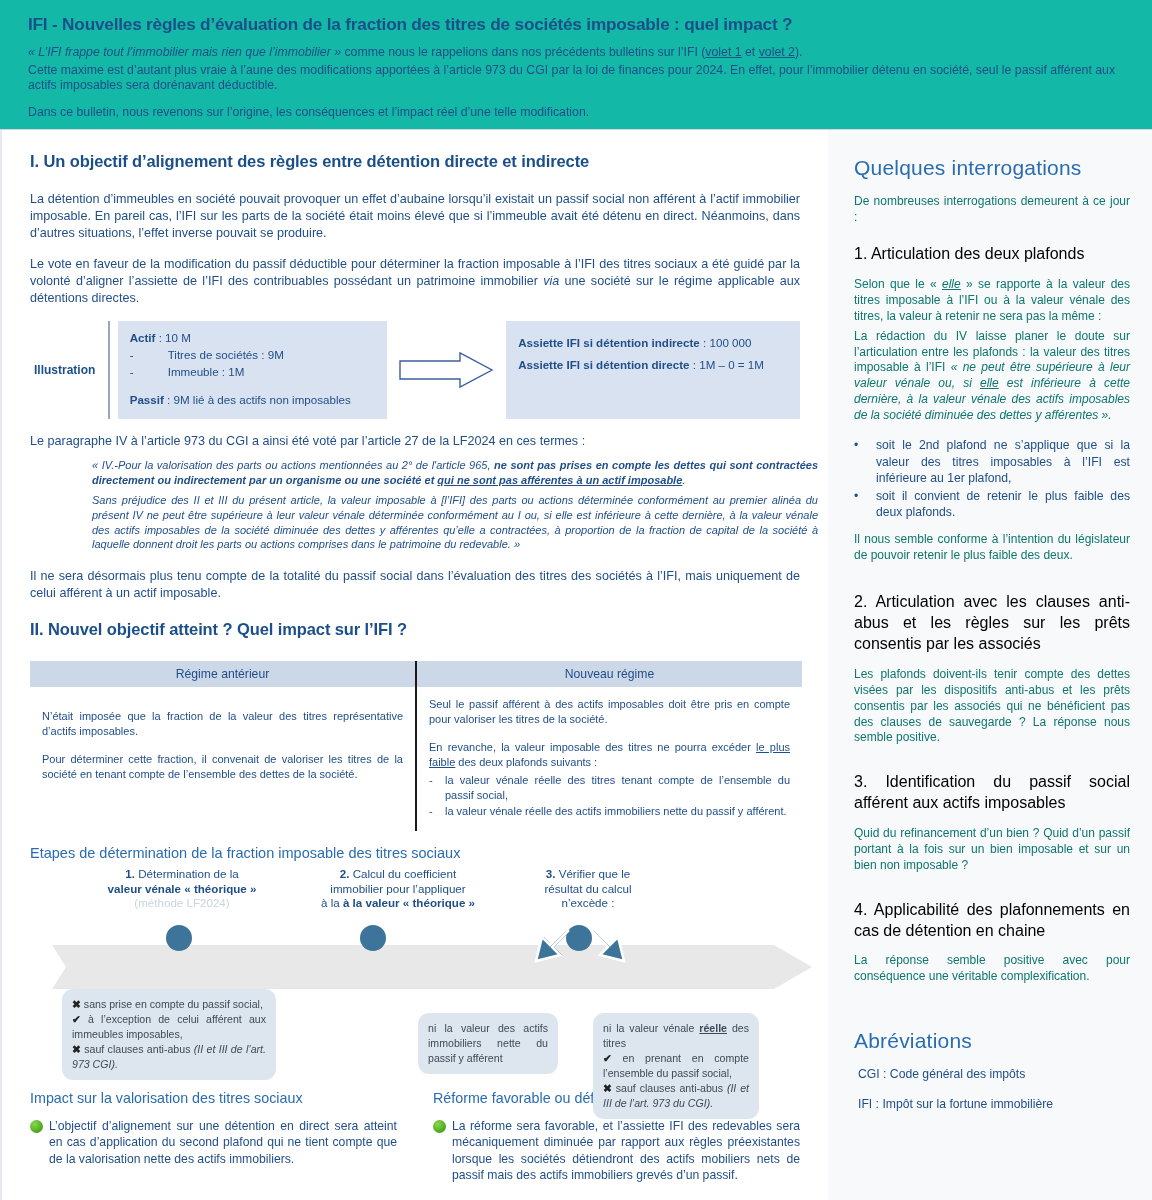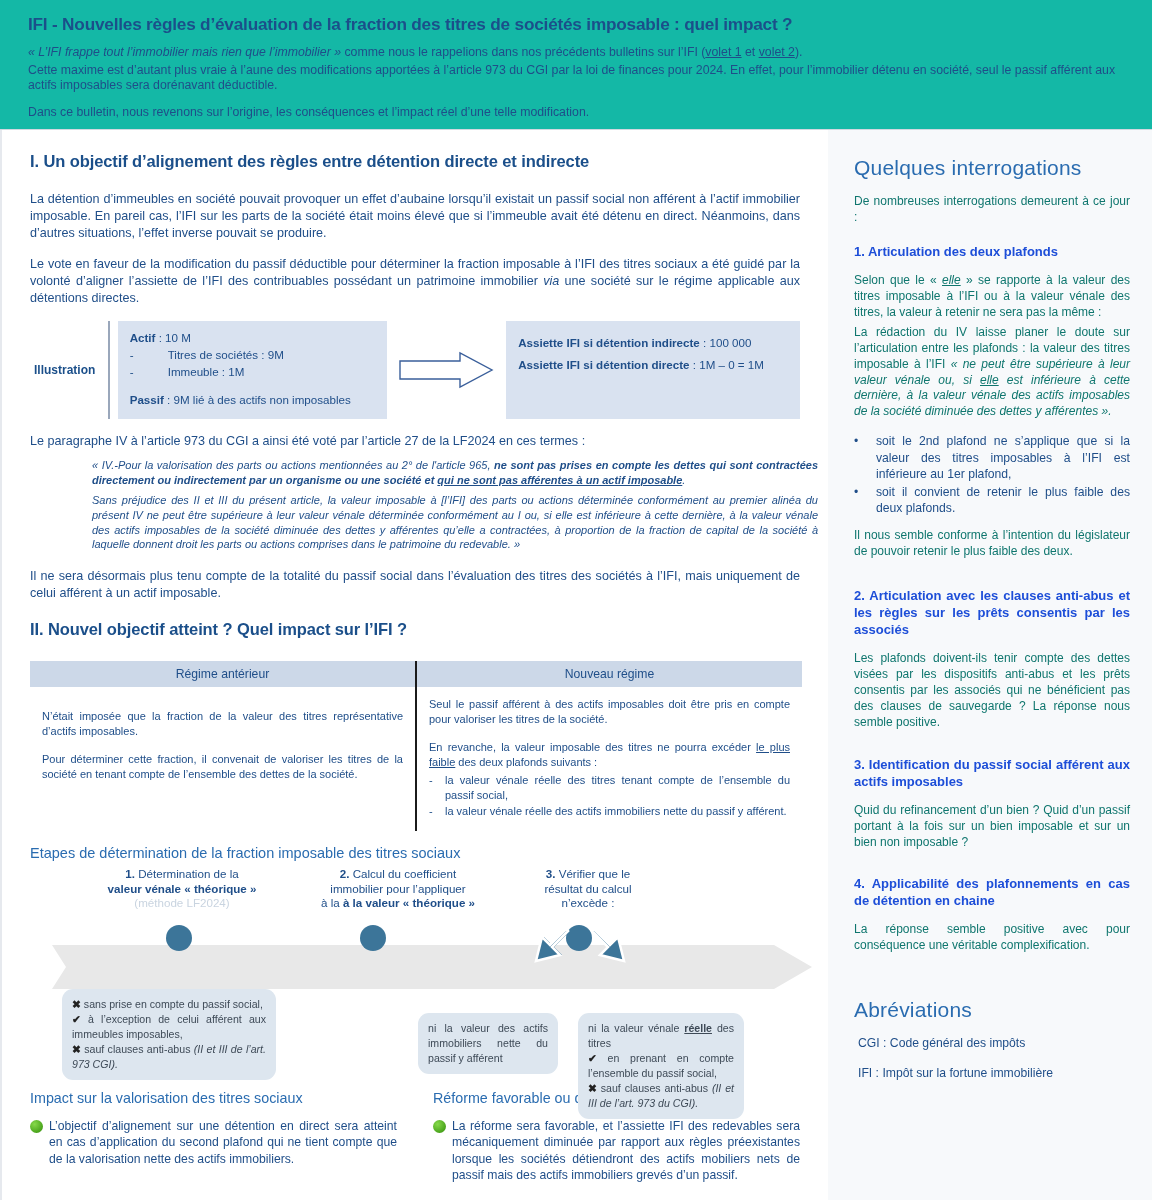--- a/index.html
+++ b/index.html
@@ -151,22 +151,22 @@
   .side-col h2 {
     margin: 8px 0 14px 4px; font-size: 21px; font-weight: normal;
     color: #2a6cb0; letter-spacing: 0.2px;
   }
   .side-col h2.abrv { margin-top: 44px; }
   .side-col p {
     margin: 0 0 13px 4px; font-size: 12px; line-height: 1.33;
     text-align: justify; color: #0f766e;
   }
   .side-col h3 {
-    margin: 18px 0 12px 4px; font-size: 13px; font-weight: bold;
-    line-height: 1.3; text-align: justify; color: #1d4ed8;
+    margin: 18px 0 12px 4px; font-size: 16px; font-weight: normal;
+    line-height: 1.3; text-align: justify; color: #000000;
   }
   .side-ul { margin: 0 0 12px 4px; padding: 0; list-style: none; }
   .side-ul li { display: flex; font-size: 12.2px; line-height: 1.33; text-align: justify; margin-bottom: 2px; }
   .side-ul li .bu { width: 22px; flex: none; }
   .abbr-item { margin: 0 0 16px 8px; font-size: 12.2px; color: #1f4e89; }
 </style>
 </head>
 <body>
 
 <div class="page">
@@ -327,21 +327,21 @@
           </div>
           <div>
             <span class="mk">✖</span><span> sauf clauses anti-abus </span><span class="it">(II et III de l’art. 973 CGI).</span>
           </div>
         </div>
 
         <div class="bubble" style="left:388px; top:146px; width:140px;">
           <div>ni la valeur des actifs immobiliers nette du passif y afférent</div>
         </div>
 
-        <div class="bubble" style="left:548px; top:146px; width:166px;">
+        <div class="bubble" style="left:563px; top:146px; width:166px;">
           <div>
             <span>ni la valeur vénale </span><b class="u">réelle</b><span> des titres</span>
           </div>
           <div>
             <span class="mk">✔</span><span> en prenant en compte l’ensemble du passif social,</span>
           </div>
           <div>
             <span class="mk">✖</span><span> sauf clauses anti-abus </span><span class="it">(II et III de l’art. 973 du CGI).</span>
           </div>
         </div>

